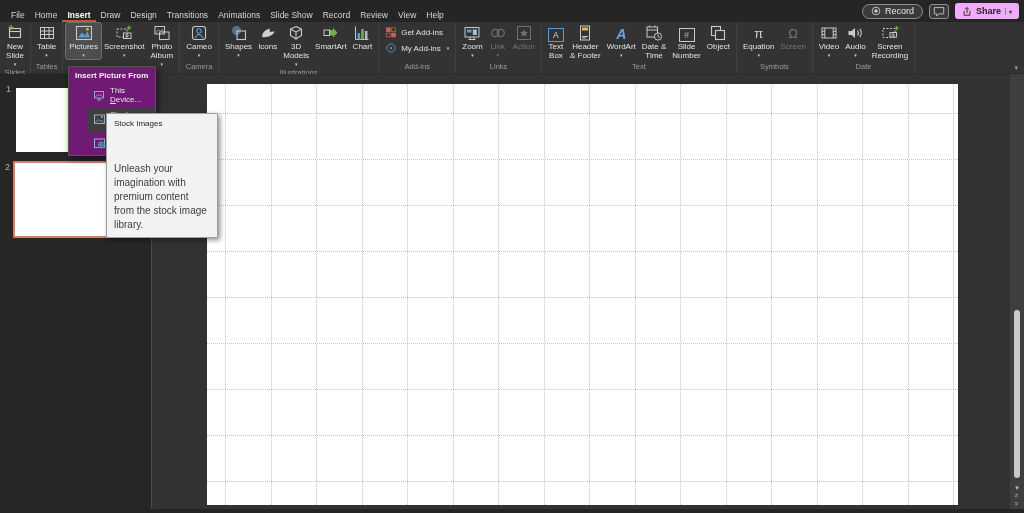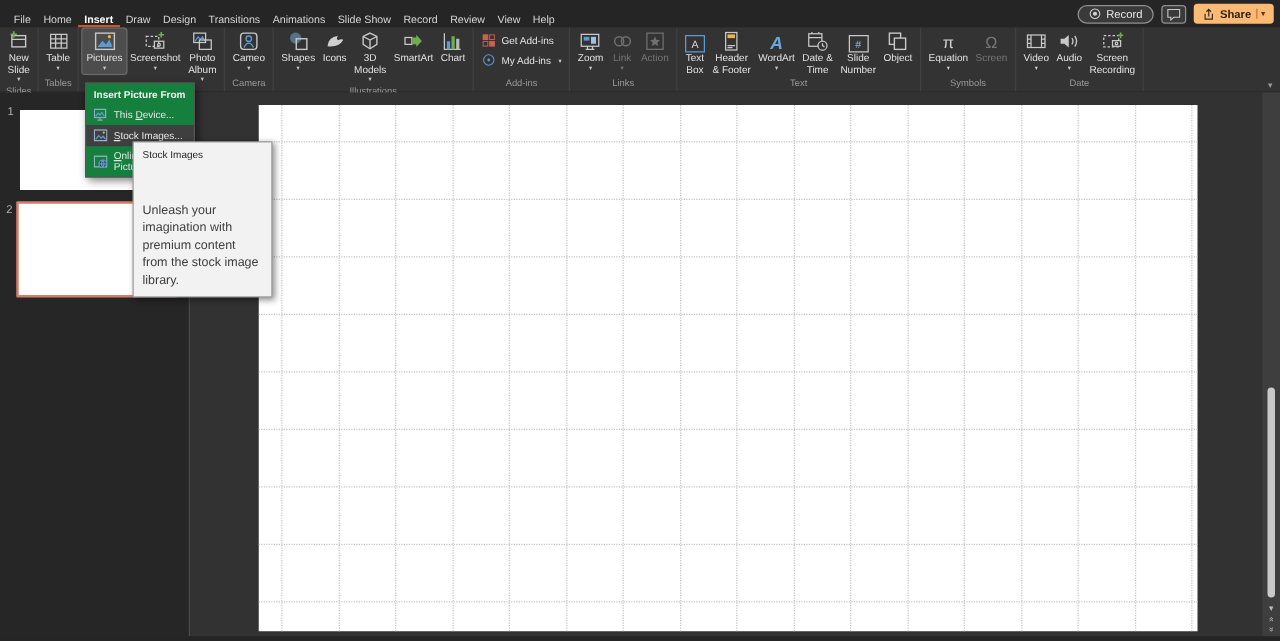--- a/index.html
+++ b/index.html
@@ -15,21 +15,21 @@
   .titlebar { position:absolute; left:0; top:0; width:1024px; height:22px; background:#252525; }
   .menu { display:flex; align-items:stretch; height:22px; padding-left:6px; }
   .menu-item { font-size:8.5px; color:#d6d6d6; padding:4px 5px; line-height:22px; cursor:default; }
   .menu-item.active { color:#fff; font-weight:bold; box-shadow: inset 0 -2px 0 #c05a2e; }
   .tb-right { position:absolute; right:5px; top:3px; display:flex; gap:6px; align-items:center; }
   .record-btn { display:flex; align-items:center; gap:4px; height:15px; padding:0 8px;
     border:1px solid #8f8f8f; border-radius:8px; background:#3a3a3a; font-size:9px; color:#e8e8e8; }
   .cmt-btn { display:flex; align-items:center; justify-content:center; width:20px; height:15px;
     border:1px solid #8f8f8f; border-radius:3px; background:#3a3a3a; }
   .share-btn { display:flex; align-items:center; gap:4px; height:16px; padding:0 7px;
-    border-radius:3px; background:#fdba74; font-size:9px; font-weight:bold; color:#2e2115; }
+    border-radius:3px; background:#f0abfc; font-size:9px; font-weight:bold; color:#2e2115; }
   .share-caret { font-size:6px; color:#5a3c1c; padding-left:3px; border-left:1px solid #c9762f; }
 
   
   .ribbon { position:absolute; left:0; top:22px; width:1024px; height:52px; background:#333333;
     display:flex; border-bottom:1px solid #2a2a2a; }
   .rgroup { display:flex; flex-direction:column; align-items:center; padding:1px 3px 0 3px;
     border-right:1px solid #414141; }
   .rgroup-buttons { display:flex; align-items:flex-start; flex:1; }
   .rgroup-label { font-size:7.5px; color:#9a9a9a; height:11px; line-height:10px; white-space:nowrap; }
   .rbtn { display:flex; flex-direction:column; align-items:center; padding:1px 3px; border-radius:2px; cursor:default; }
@@ -66,24 +66,24 @@
   
   .scrollbar { position:absolute; right:0; top:74px; width:14px; height:435px; background:#3e3e3e; }
   .scroll-thumb { position:absolute; left:4px; width:6px; top:236px; height:168px; background:#c9c9c9; border-radius:3px; }
   .scroll-btns { position:absolute; left:0; right:0; bottom:2px; display:flex; flex-direction:column; align-items:center; gap:1px; }
   .scroll-btns span { font-size:7px; color:#bdbdbd; line-height:7px; }
   .dbl { display:inline-block; transform:rotate(90deg); font-size:8px; }
 
   .statusbar { position:absolute; left:0; bottom:0; width:1024px; height:4px; background:#252525; }
 
   
-  .popup { position:absolute; left:68px; top:66px; width:88px; background:#15803d;
+  .popup { position:absolute; left:68px; top:66px; width:88px; background:#701a75;
     border:1px solid #555; box-shadow:2px 3px 7px rgba(0,0,0,.55); z-index:20; }
   .popup-header { font-size:8px; font-weight:bold; color:#f2f2f2; padding:4px 6px 3px 6px; }
-  .popup-item { display:flex; align-items:center; gap:5px; padding:3px 6px; font-size:8px; color:#e6e6e6; cursor:pointer; }
+  .popup-item { display:flex; align-items:center; gap:5px; padding:3px 6px; font-size:8px; color:#e6e6e6; cursor:pointer;margin-left:19px; }
   .popup-item.hovered { background:#3f3f3f; }
   .popup-item u { text-decoration:underline; }
 
   
   .tooltip { position:absolute; left:106px; top:113px; width:112px; background:#f2f2f2;
     border:1px solid #9e9e9e; border-radius:1px; box-shadow:2px 2px 5px rgba(0,0,0,.45);
     z-index:30; padding:5px 7px; }
   .tooltip-title { font-size:8px; font-weight:normal; color:#1e1e1e; margin-bottom:3px; }
   .tooltip-body { font-size:10px; line-height:1.4; color:#3e3e3e;margin-top:34px; }
 </style>

